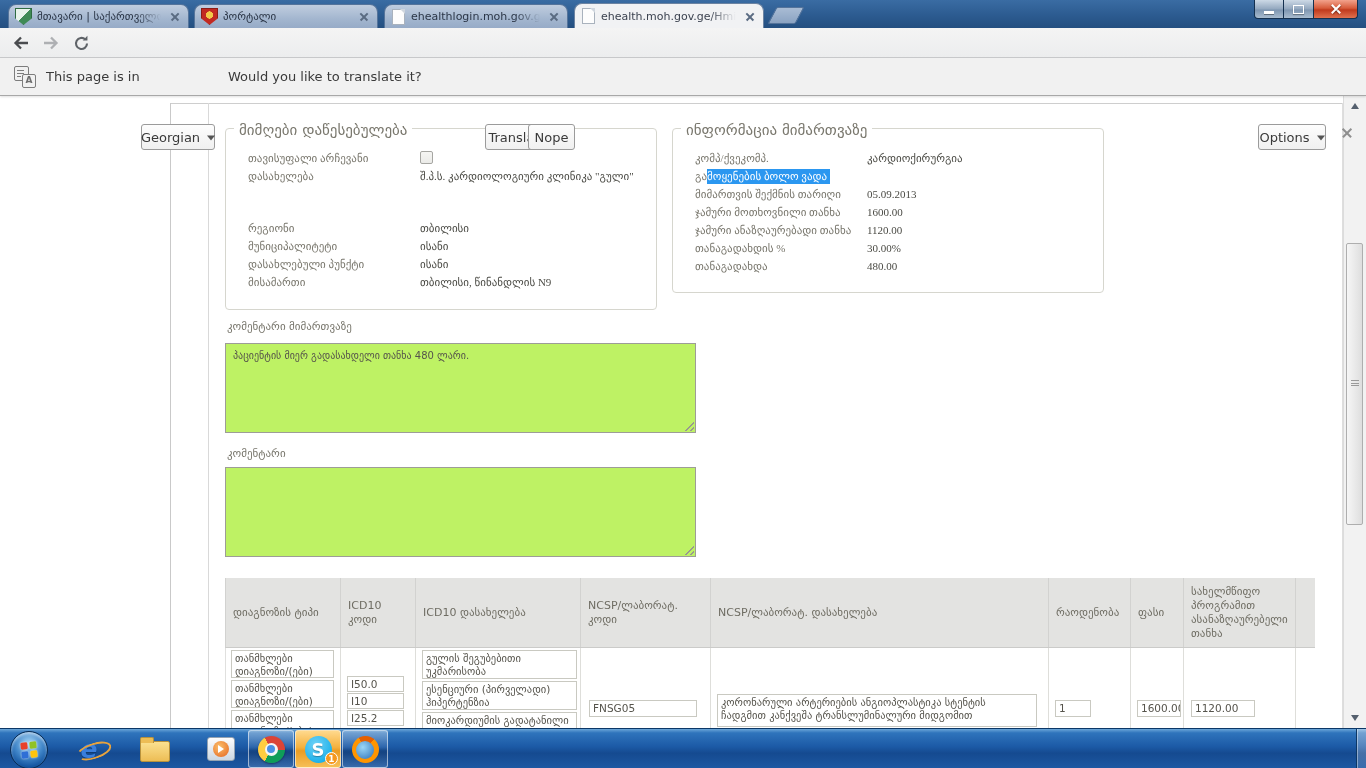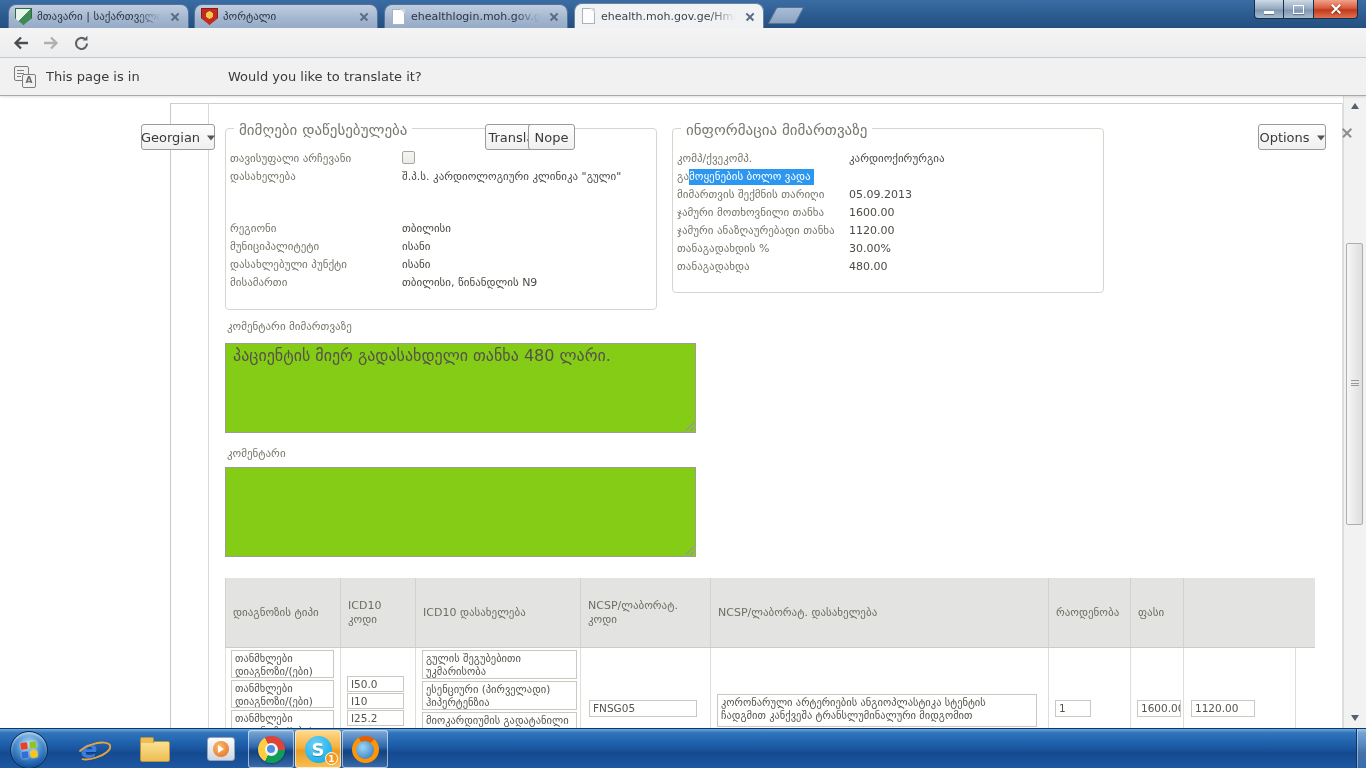--- a/index.html
+++ b/index.html
@@ -72,29 +72,29 @@
   .trclose::before{transform:rotate(45deg);} .trclose::after{transform:rotate(-45deg);}
   
   .page{position:absolute;left:0;top:96px;width:1343px;height:632px;background:#fff;overflow:hidden;
     color:#4b4b45;font-size:11px;}
   .vline1{position:absolute;left:170px;top:7px;width:1px;height:625px;background:#c9c9c9;}
   .vline2{position:absolute;left:208px;top:7px;width:1px;height:625px;background:#d9d9d9;}
   .hline{position:absolute;left:170px;top:7px;width:1173px;height:1px;background:#cecece;}
   .rline{position:absolute;left:1342px;top:7px;width:1px;height:625px;background:#dedede;}
   .fs{position:absolute;border:1px solid #d6d6ce;border-radius:4px;background:#fff;}
   .fs .legend{position:absolute;top:-8px;left:8px;background:#fff;padding:0 5px;color:#7a786e;font-size:15px;white-space:nowrap;}
-  .frow{position:absolute;left:4px;right:6px;display:flex;line-height:15px;}
+  .frow{position:absolute;left:22px;right:6px;display:flex;line-height:15px;font-family:Liberation Serif, serif;}
   .frow .lbl{width:172px;flex:none;color:#78766c;}
   .frow .val{flex:1;color:#4b4b45;}
   .sel{background:#2b97f0;color:#fff;padding:1px 3px 2px 0;}
   .cbx{width:13px;height:13px;border:1px solid #a6a6a2;background:linear-gradient(180deg,#f5f5f3,#ebebe8);
     border-radius:2px;display:inline-block;box-sizing:border-box;}
   .cmt-label{position:absolute;color:#78766c;font-size:11px;}
-  .cmt-box{position:absolute;background:#84cc16;border:1px solid #9d9d97;box-sizing:border-box;
-    padding:5px 7px;color:#55534b;font-size:16px;line-height:14px;overflow:hidden;}
+  .cmt-box{position:absolute;background:#bef264;border:1px solid #9d9d97;box-sizing:border-box;
+    padding:5px 7px;color:#55534b;font-size:10px;line-height:14px;overflow:hidden;}
   .grip{position:absolute;right:1px;bottom:1px;width:10px;height:10px;
     background:repeating-linear-gradient(315deg,transparent 0 2px,#99998f 2px 3.2px);
     clip-path:polygon(100% 0,100% 100%,0 100%);}
   
   .thead{position:absolute;left:225px;top:482px;width:1090px;height:70px;background:#e3e3e1;
     display:flex;box-sizing:border-box;border-left:1px solid #d2d2d0;border-bottom:1px solid #cbcbc9;}
   .th{box-sizing:border-box;border-right:1px solid #d2d2d0;color:#6f6d63;font-size:11px;line-height:14px;
     display:flex;align-items:center;padding:4px 7px;flex:none;}
   .tbody{position:absolute;left:225px;top:552px;width:1090px;height:80px;overflow:hidden;box-sizing:border-box;border-left:1px solid #e0e0de;}
   .tcols{position:absolute;left:0;top:0;height:100%;display:flex;width:1090px;}
@@ -354,20 +354,21 @@
     </div>
 
     <div class="thead">
       <div class="th" style="width:115px;">დიაგნოზის ტიპი</div>
       <div class="th" style="width:75px;">ICD10 კოდი</div>
       <div class="th" style="width:165px;">ICD10 დასახელება</div>
       <div class="th" style="width:130px;">NCSP/ლაბორატ. კოდი</div>
       <div class="th" style="width:338px;">NCSP/ლაბორატ. დასახელება</div>
       <div class="th" style="width:82px;">რაოდენობა</div>
       <div class="th" style="width:53px;">ფასი</div>
+      <div class="th" style="width:112px;">სახელმწიფო პროგრამით ასანაზღაურებელი თანხა</div>
       <div class="th" style="width:20px;border-right:none;"></div>
     </div>
 
     <div class="tbody">
       <div class="tcols">
         <div class="tc" style="width:115px;"></div>
           <div class="tc" style="width:75px;"></div>
         <div class="tc" style="width:165px;"></div>
           <div class="tc" style="width:130px;"></div>
         <div class="tc" style="width:338px;"></div>

